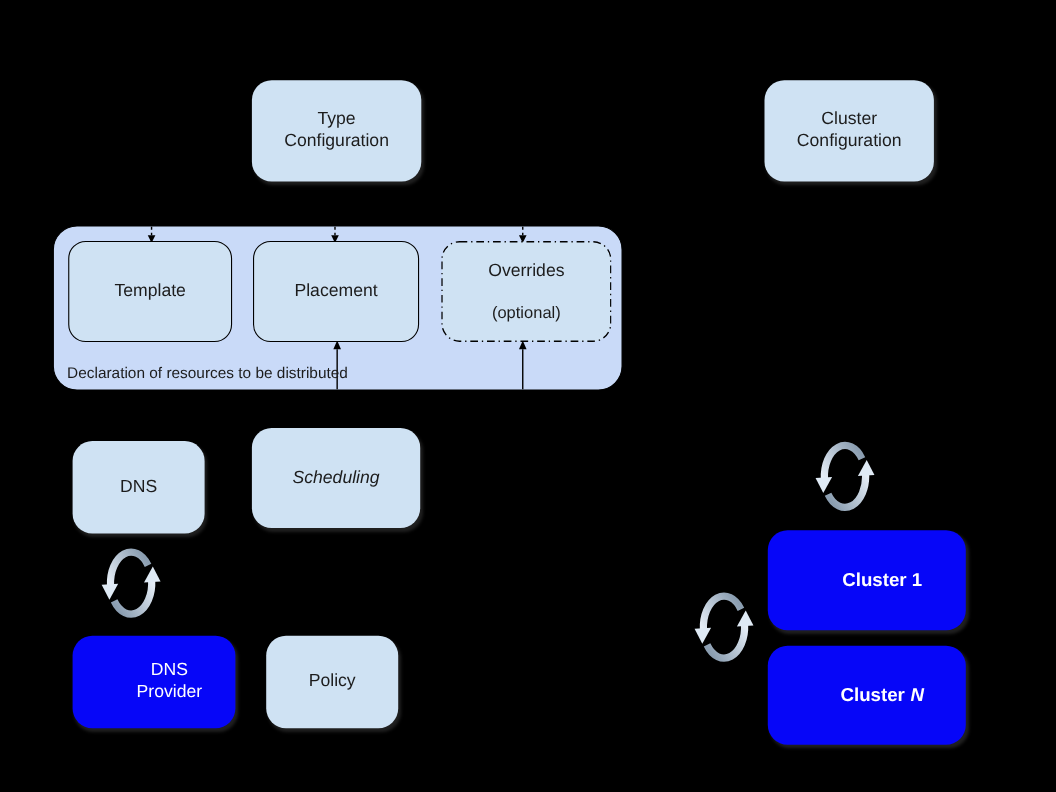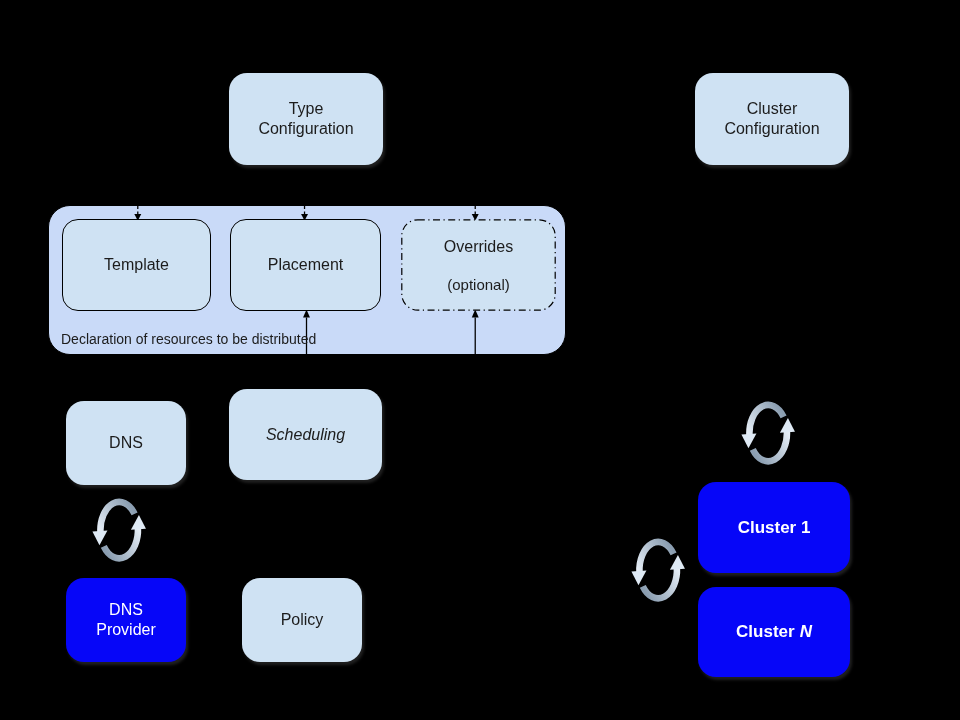--- a/index.html
+++ b/index.html
@@ -7,21 +7,21 @@
     position:relative;width:960px;height:720px;background:var(--bg,#000);
     font-family:"Liberation Sans", sans-serif;overflow:hidden;
   }
   .node{
     position:absolute;display:flex;flex-direction:column;align-items:center;justify-content:center;
     text-align:center;font-size:16px;line-height:1.25;color:var(--text-dark,#1c1c1c);
     border-radius:18px;background:var(--light-box,#cfe2f3);
     box-shadow:2px 3px 3px rgba(105,105,105,0.30);
   }
   .two-line{white-space:pre-line;}
-  .blue{background:var(--blue-box,#0606f8);color:var(--text-light,#fff);}
+  .blue{background:var(--blue-box,#0606f8);color:var(--text-light,#fff);padding-left:28px;}
   .bold{font-weight:bold;font-size:17px;}
   .declaration{
     position:absolute;left:48px;top:205px;width:518px;height:150px;
     background:var(--container-fill,#c9daf8);border:1px solid var(--line,#000);
     border-radius:22px;box-sizing:border-box;
   }
   .inner-node{
     position:absolute;display:flex;flex-direction:column;align-items:center;justify-content:center;
     text-align:center;font-size:16px;color:var(--text-dark,#1c1c1c);
     background:var(--light-box,#cfe2f3);border:1.4px solid var(--line,#000);

